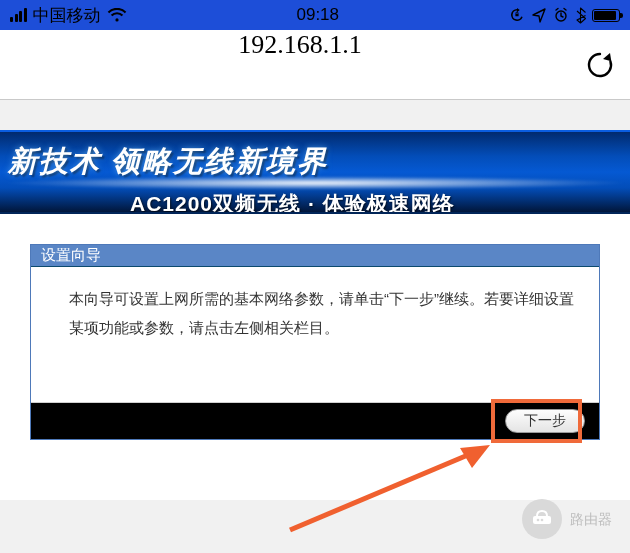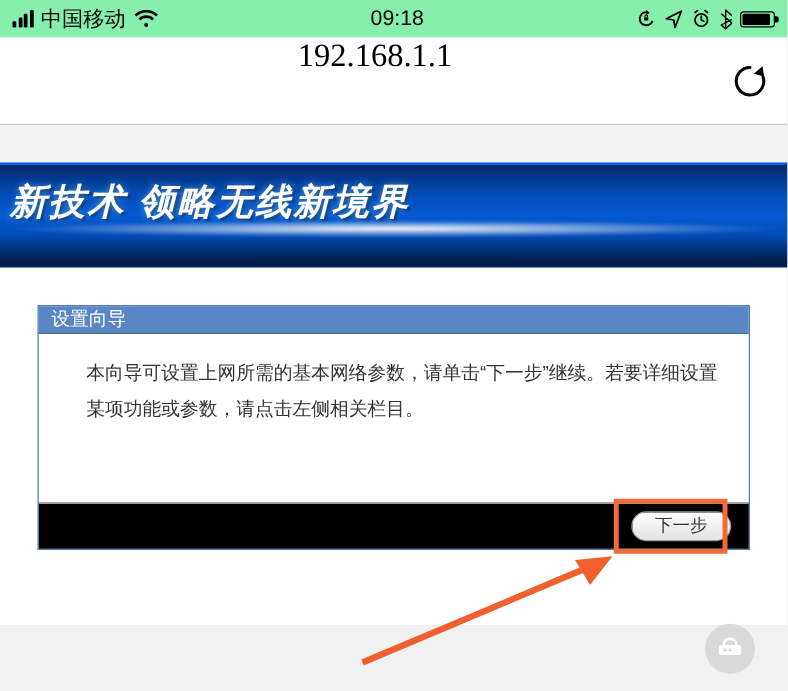--- a/index.html
+++ b/index.html
@@ -7,21 +7,21 @@
       width: 630px;
       height: 553px;
       background: #f1f1f1;
       font-family: -apple-system, "Helvetica Neue", Arial, sans-serif;
       position: relative;
       overflow: hidden;
     }
     
     .status-bar {
       height: 30px;
-      background: #86efac;
+      background: #1d4ed8;
       display: flex;
       align-items: center;
       justify-content: space-between;
       padding: 0 10px;
       font-size: 17px;
       font-weight: 500;
       color: #000;
     }
     .status-left, .status-right { display: flex; align-items: center; gap: 6px; }
     .signal-bars { display: flex; align-items: flex-end; gap: 1.5px; height: 14px; }
@@ -181,20 +181,21 @@
       <path d="M15 5a11 11 0 1 0 10.4 7.4" fill="none" stroke="#000" stroke-width="2.4" stroke-linecap="round"></path>
       <path d="M25 4l1.3 8.3L18 10" fill="#000"></path>
     </svg>
   </div>
 </div>
 
 <div class="banner-gap"></div>
 
 <div class="banner">
   <div class="banner-line1">新技术 领略无线新境界</div>
+  <div class="banner-line2">AC1200双频无线 · 体验极速网络</div>
 </div>
 <div class="post-banner"></div>
 
 <div class="below-banner">
 
   <div class="wizard">
     <div class="wizard-title">设置向导</div>
     <div class="wizard-body">本向导可设置上网所需的基本网络参数，请单击“下一步”继续。若要详细设置某项功能或参数，请点击左侧相关栏目。</div>
     <div class="wizard-footer">
       <button class="next-btn">下一步</button>
@@ -212,14 +213,15 @@
 <div class="watermark">
   <div class="wm-icon">
     <svg width="24" height="24" viewBox="0 0 24 24">
         <rect x="3" y="9" width="18" height="8" rx="2" fill="#fff"></rect>
         <circle cx="8" cy="13" r="1.3" fill="#d9d9d9"></circle>
         <circle cx="12" cy="13" r="1.3" fill="#d9d9d9"></circle>
         <path d="M7 9c0-3 2-5 5-5s5 2 5 5" fill="none" stroke="#fff" stroke-width="2"></path>
       </svg>
   </div>
   <div class="wm-text">
+    <span>路由器</span>
   </div>
 </div>
 
 </body></html>

